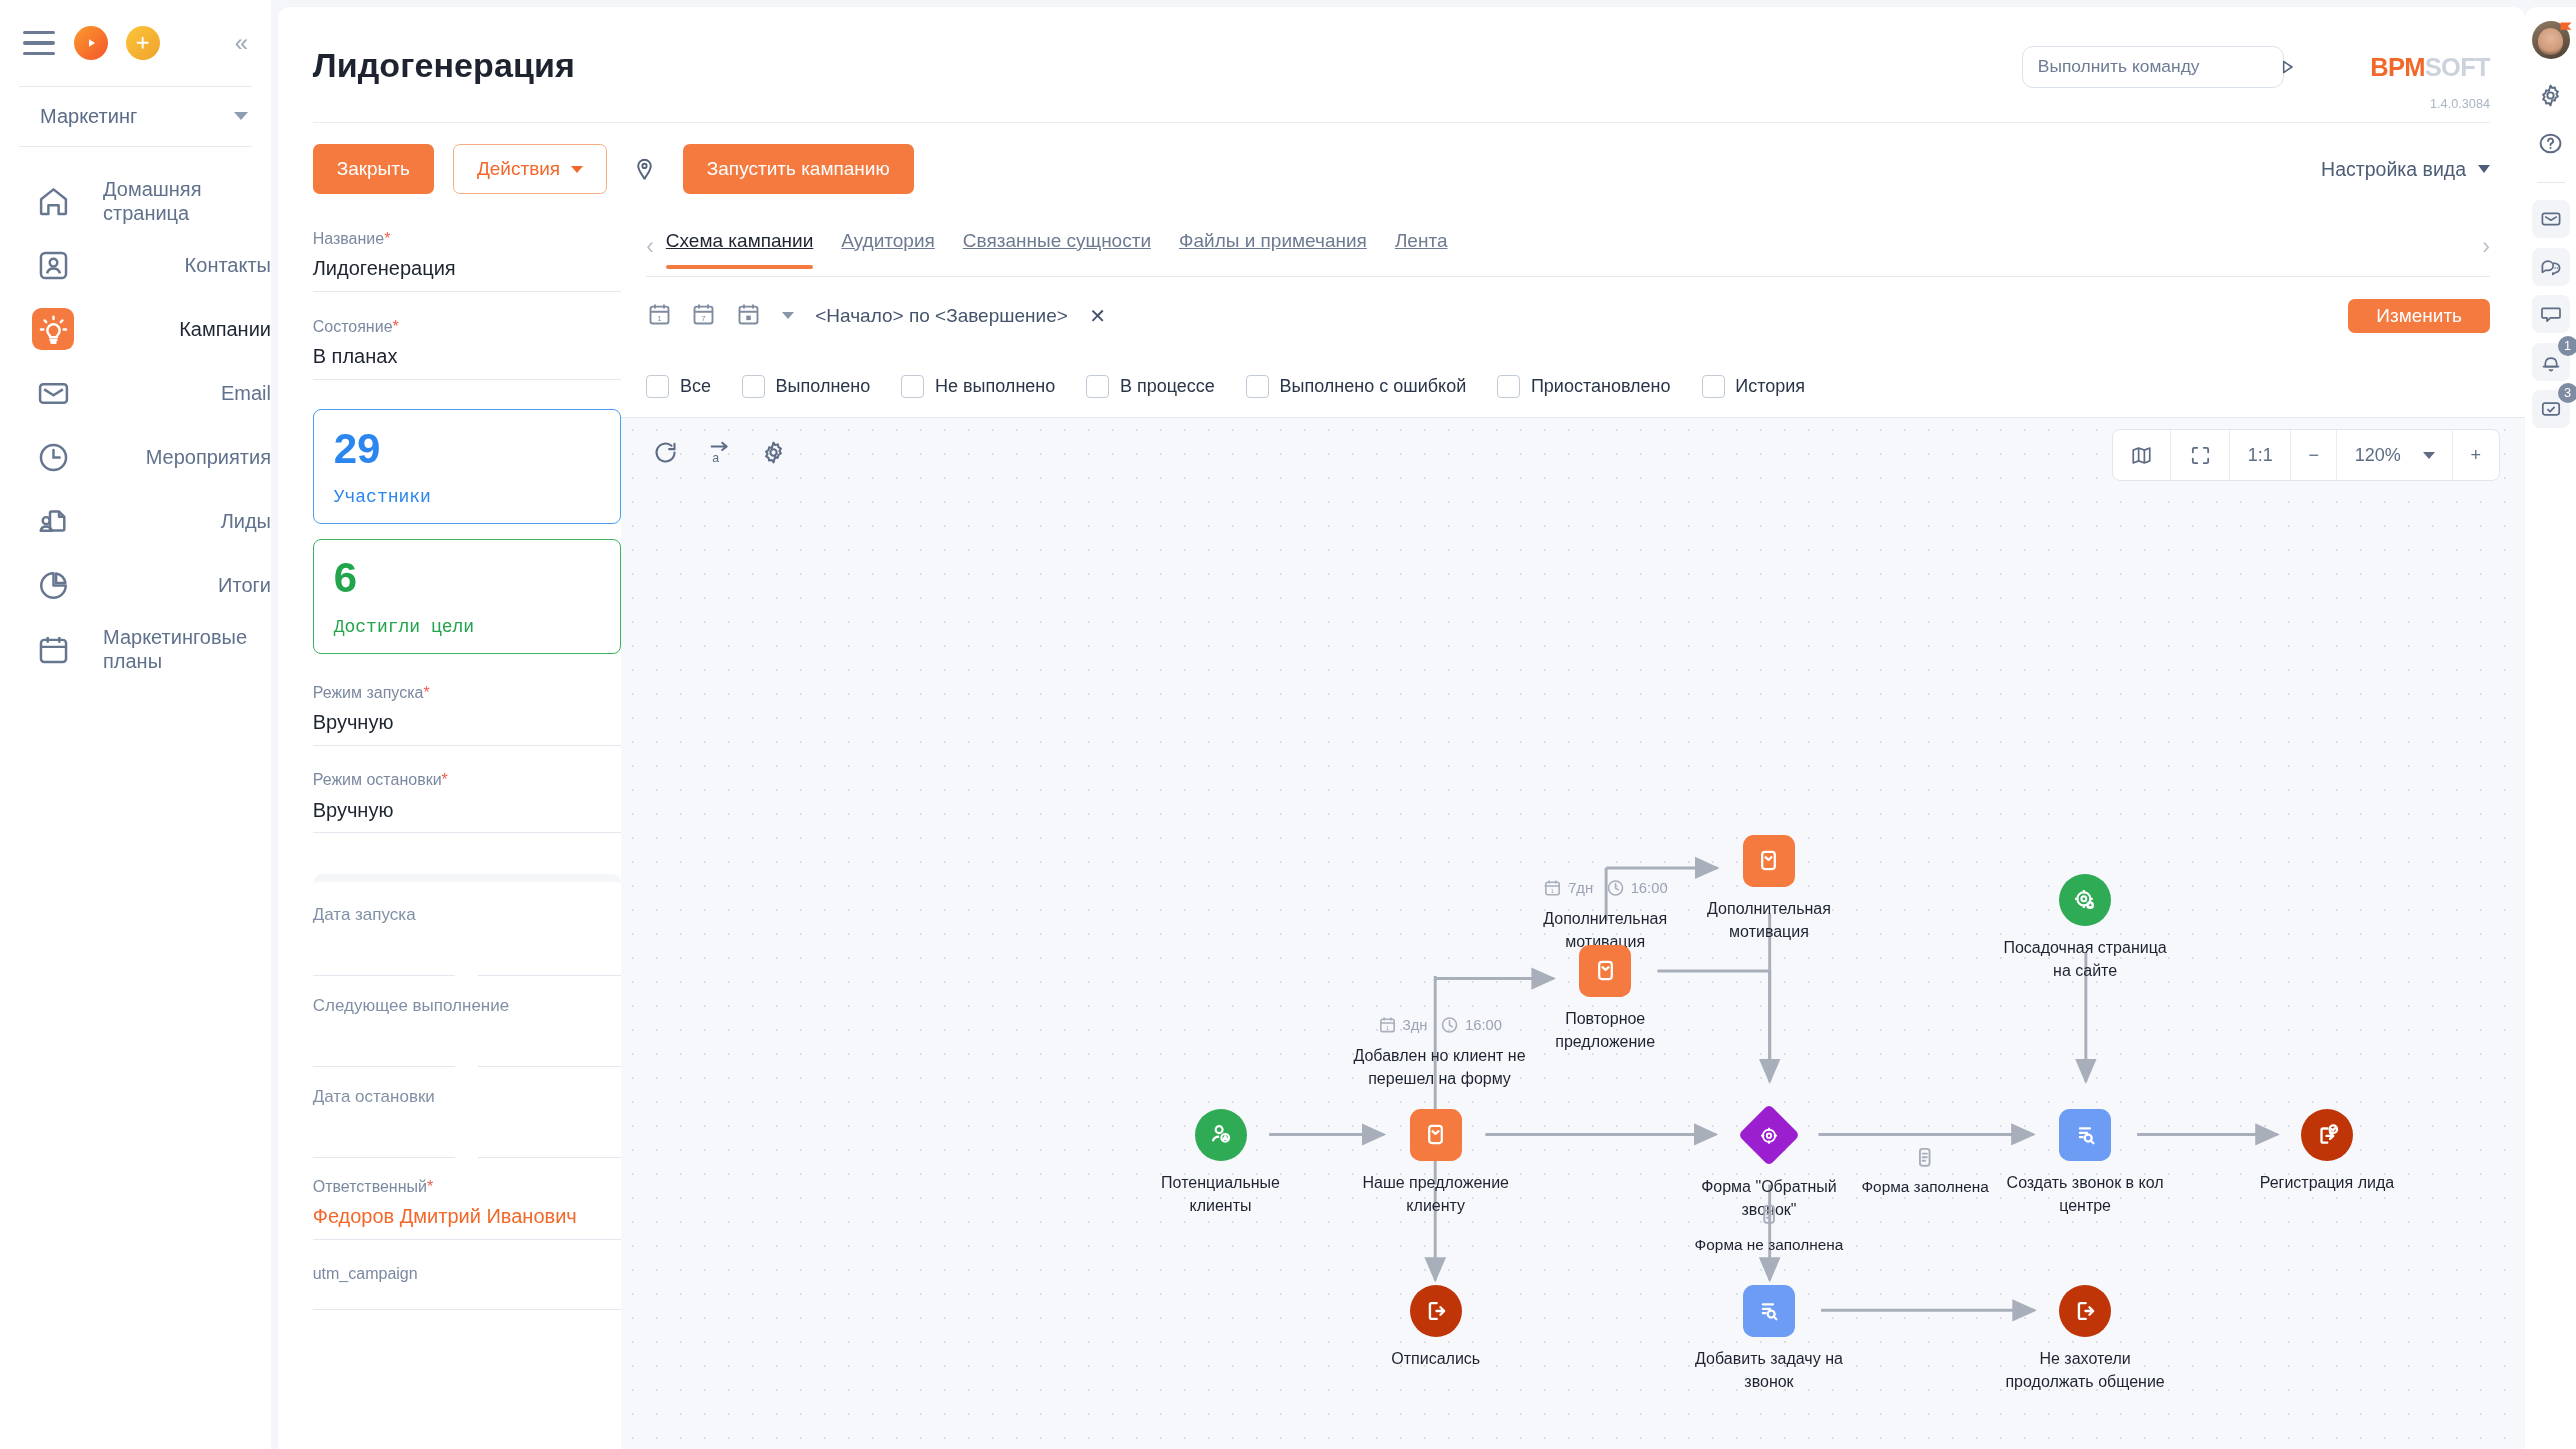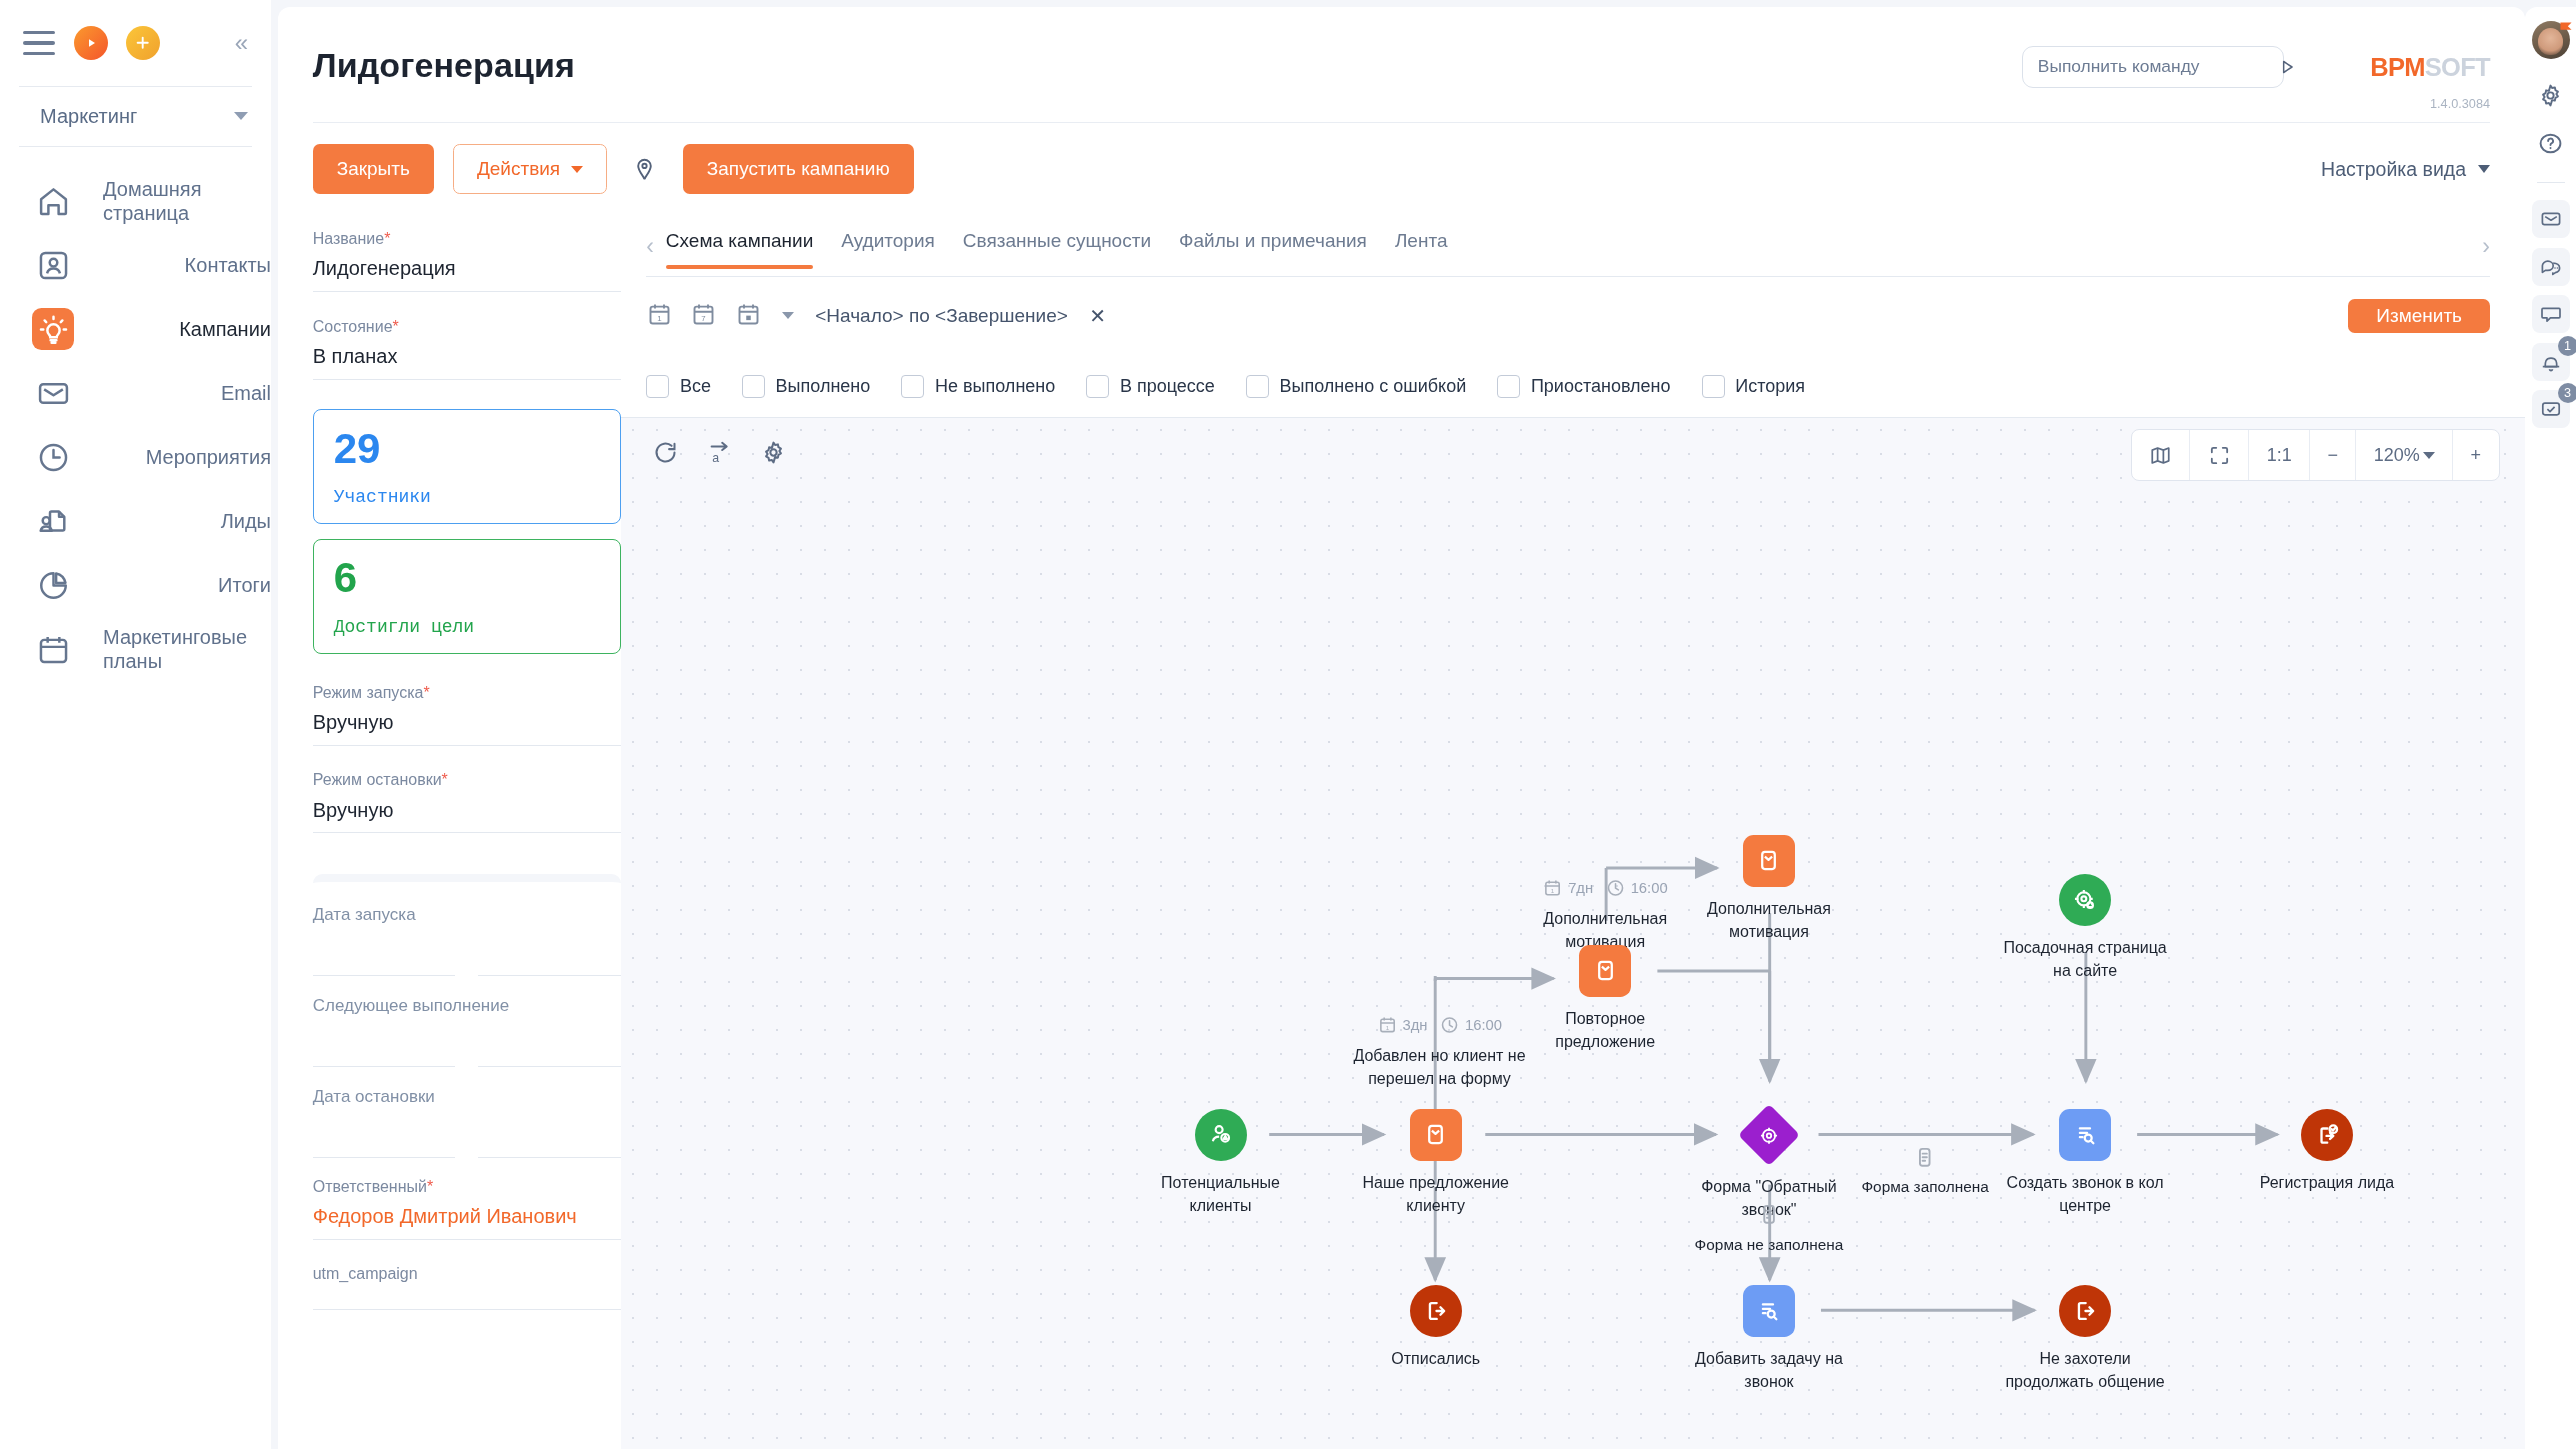--- a/index.html
+++ b/index.html
@@ -134,21 +134,21 @@
   .metric.blue .metric-cap{ color:#2b87ef;}
   .metric.green .metric-cap{ color:#22a44c;}
   .metrics-wrap{ margin:29.5px 0 29.5px 0;}
 
   
   .schemecol { flex:1 1 auto; padding:0 35px 0 25.5px; display:flex; flex-direction:column; min-width:0;}
   .tabs-row { display:flex; align-items:center; height:59px; gap:0; position:relative; }
   .tab-arrow { color:#b6bfcc; font-size:23px; padding:0 12px 0 0; cursor:pointer; line-height:1; font-weight:300;}
   .tab-arrow.right { margin-left:auto; padding:0 0 0 12px;}
   .tabs { display:flex; align-items:center; gap:28px; position:relative;}
-  .tab { font-size:19px; color:#6d7b91; cursor:pointer; padding:4px 0 14.8px 0; position:relative;}
+  .tab { font-size:19px; color:#6d7b91; cursor:pointer; padding:4px 0 14.8px 0; position:relative;text-decoration:underline;}
   .tab.active { color:#1d2430; }
   .tab.active::after{
     content:""; position:absolute; left:0; right:0; bottom:-2.7px; height:4.7px;
     background:#f47a3f; border-radius:2.7px;
   }
   .tabs-rule { height:0.7px; background:#e4e9f0; margin-bottom:0; }
 
   .filter-row { display:flex; align-items:center; height:79px; gap:14.8px; position:relative;}
   .cal-ico { width:29.5px;height:29.5px; cursor:pointer; }
   .filter-caret{ width:0;height:0;border-left:6px solid transparent;border-right:6px solid transparent;border-top:7.4px solid #8a97ab; margin:0 6.7px 0 2.7px; cursor:pointer;}
@@ -179,21 +179,21 @@
   .zoom-box {
     position:absolute; right:25.5px; top:10.7px; z-index:4;
     display:flex; align-items:stretch; background:#fff; border:0.7px solid #e0e5ee;
     border-radius:8px; height:52px; overflow:hidden;
   }
   .zbtn {
     display:flex; align-items:center; justify-content:center; cursor:pointer;
     padding:0 17.4px; border-right:0.7px solid #e8ecf3; color:#5d6c84; font-size:18px;
   }
   .zbtn:last-child{ border-right:0; }
-  .zval { gap:3px;text-align:right; }
+  .zval { gap:22px;text-align:right; }
   .zcaret{ width:0;height:0;border-left:6px solid transparent;border-right:6px solid transparent;border-top:7.4px solid #5d6c84;}
 
   
   .diagram { position:absolute; inset:0; }
   .diagram svg.edges { position:absolute; inset:0; width:100%; height:100%; }
   .node { position:absolute; transform:translate(-50%,-50%); z-index:2; }
   .node-shape { display:flex; align-items:center; justify-content:center; position:relative; }
   .sh-circle { width:52px; height:52px; border-radius:50%; }
   .sh-rect   { width:52px; height:52px; border-radius:10.7px; }
   .sh-diamond{ width:44px; height:44px; border-radius:5.4px; transform:rotate(45deg); }

